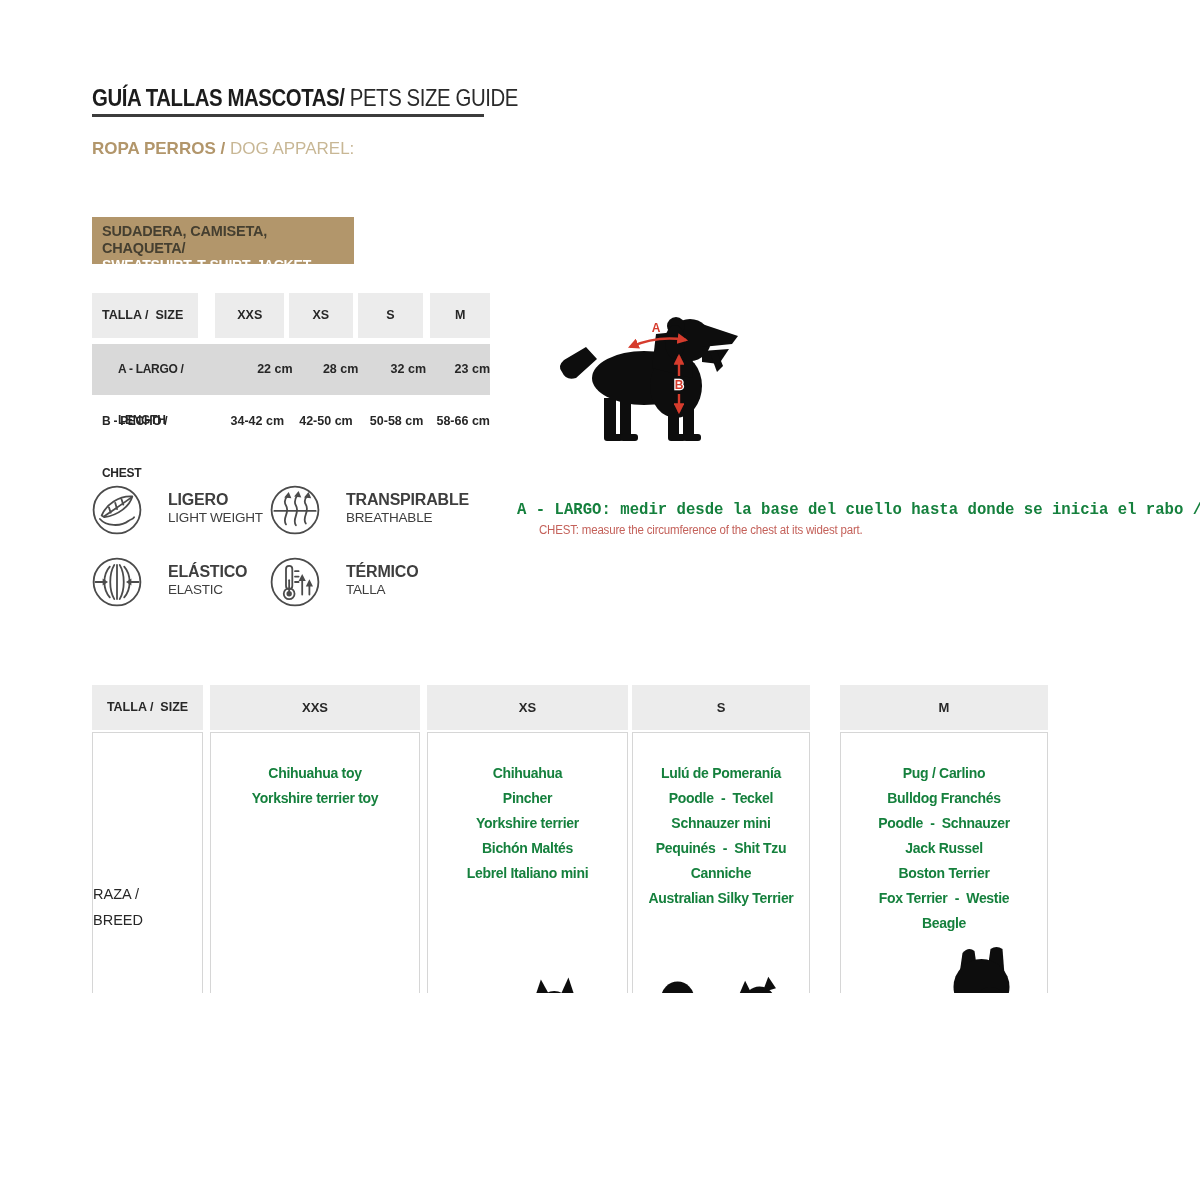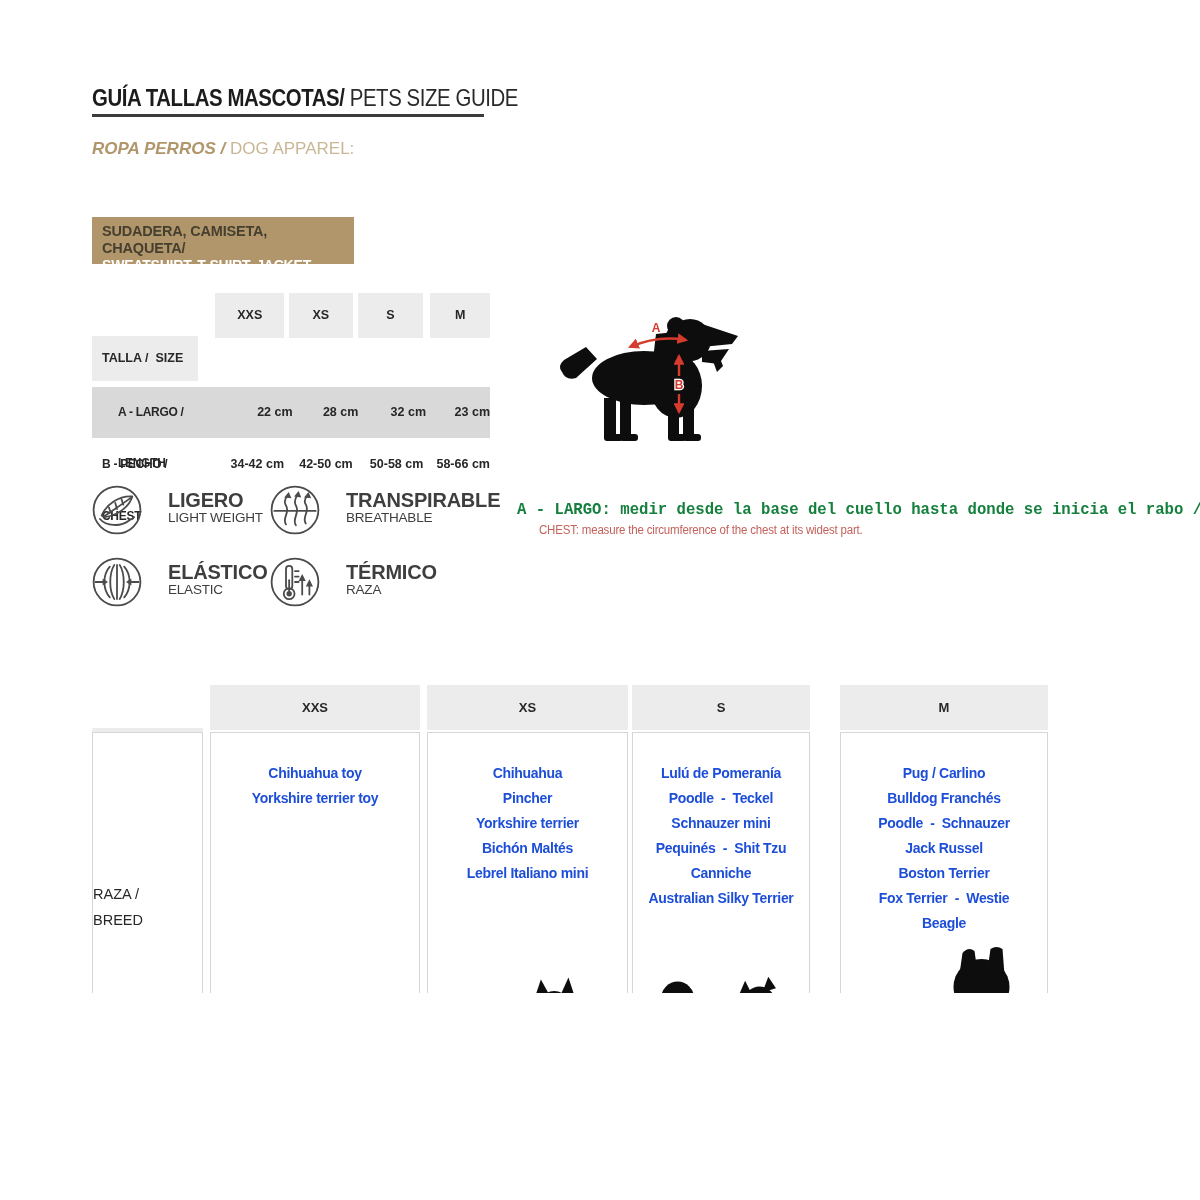--- a/index.html
+++ b/index.html
@@ -1,28 +1,28 @@
 <!DOCTYPE html>
 <html><head>
 <meta charset="utf-8">
 <style>
   html,body{margin:0;padding:0;background:#fff;}
   .page{position:relative;width:1200px;height:993px;background:#ffffff;overflow:hidden;
         font-family:"Liberation Sans", sans-serif;color:#272727;}
   .cx{display:inline-block;transform:scaleX(0.85);transform-origin:left center;white-space:nowrap;}
   .cx92{display:inline-block;transform:scaleX(0.92);transform-origin:left center;white-space:nowrap;}
-  .pre{white-space:pre-wrap;margin-top:43px;}
+  .pre{white-space:pre-wrap;}
 
   
   .title{position:absolute;left:92px;top:84px;font-size:24px;letter-spacing:-0.5px;color:#1c1c1c;}
   .title b{font-weight:bold;}
   .title .lt{font-weight:normal;color:#2a2a2a;}
   .rule{position:absolute;left:92px;top:114px;width:392px;height:3px;background:#3c3c3c;}
   .subtitle{position:absolute;left:92px;top:139px;font-size:17px;}
-  .subtitle b{color:#b2966b;font-weight:bold;font-style:italic;}
+  .subtitle b{color:#b2966b;font-weight:bold;}
   .subtitle .lt{color:#c8b795;font-weight:normal;}
 
   
   .banner{position:absolute;left:92px;top:217px;width:262px;height:47px;background:#b2966b;
           box-sizing:border-box;padding:6px 10px 0 10px;line-height:17px;}
   .banner .l1{font-size:14.5px;font-weight:bold;color:#453f30;letter-spacing:-0.2px;}
   .banner .l2{font-size:14px;font-weight:bold;color:#ffffff;letter-spacing:-0.2px;}
 
   
   .stable{position:absolute;left:92px;top:293px;width:398px;font-size:12.5px;}
@@ -45,42 +45,42 @@
 
   
   .diagram{position:absolute;left:552px;top:306px;width:205px;height:140px;}
 
   
   .feature{position:absolute;display:flex;}
   .f1{left:90px;top:483px;}  .f2{left:268px;top:483px;}
   .f3{left:90px;top:555px;}  .f4{left:268px;top:555px;}
   .f-icon{width:54px;height:54px;}
   .f-text{margin-left:24px;padding-top:8px;line-height:18px;color:#3e3e3e;}
-  .f-es{font-size:20px;font-weight:bold;letter-spacing:-0.2px;}
+  .f-es{font-size:16px;font-weight:bold;letter-spacing:-0.2px;}
   .f-en{font-size:13.5px;letter-spacing:-0.2px;}
   .ic{stroke:#4b4b4b;fill:none;stroke-width:2;stroke-linecap:round;stroke-linejoin:round;}
   .icf{fill:#4b4b4b;stroke:none;}
 
   
   .notes{position:absolute;left:517px;top:500px;}
   .note-es{font-size:17px;font-weight:bold;color:#15803d;line-height:20px;font-family:Liberation Mono, monospace;}
   .note-en{font-size:12.5px;color:#c4615a;line-height:20px;margin-left:22px;letter-spacing:-0.2px;}
 
   
   .bt-head{position:absolute;top:685px;height:45px;line-height:45px;background:#ececec;
            font-weight:bold;font-size:13px;text-align:center;}
   .bt-body{position:absolute;top:732px;height:396px;background:#ffffff;border:1px solid #d6d6d6;
            box-sizing:border-box;}
   .h-lab{left:92px;width:111px;}  .b-lab{left:92px;width:111px;}
   .h-xxs{left:210px;width:210px;} .b-xxs{left:210px;width:210px;}
   .h-xs{left:427px;width:201px;}  .b-xs{left:427px;width:201px;}
   .h-s{left:632px;width:178px;}   .b-s{left:632px;width:178px;}
   .h-m{left:840px;width:208px;}   .b-m{left:840px;width:208px;}
   .breeds{padding-top:28px;text-align:center;font-size:14px;font-weight:bold;line-height:25px;
-          color:#1d4ed8;letter-spacing:-0.3px;white-space:pre-wrap;}
+          color:#15803d;letter-spacing:-0.3px;white-space:pre-wrap;}
   .raza{padding-top:148px;text-align:left;font-size:14.5px;font-weight:normal;line-height:26px;
         white-space:pre-line;}
   .dog{position:absolute;left:50%;transform:translateX(-50%);bottom:48px;}
   .dog-m{bottom:40px;}
   .sil{fill:#0d0d0d;}
 </style>
 </head>
 <body>
 
 <div class="page">
@@ -219,21 +219,21 @@
       <circle class="icf" cx="23.5" cy="43" r="3"></circle>
       <line class="ic" stroke-width="2.5" x1="23.5" y1="28" x2="23.5" y2="41"></line>
       <path class="ic" stroke-width="1.4" d="M30,18 h4 M30,24 h4 M30,30 h4"></path>
       <line class="ic" x1="38" y1="44" x2="38" y2="28"></line>
       <polygon class="icf" points="34,29 38,21 42,29"></polygon>
       <line class="ic" x1="46" y1="44" x2="46" y2="34"></line>
       <polygon class="icf" points="42,35 46,27 50,35"></polygon>
     </svg>
     <div class="f-text">
       <div class="f-es">TÉRMICO</div>
-      <div class="f-en">RAZA</div>
+      <div class="f-en">TALLA</div>
     </div>
   </div>
 
   <div class="notes">
     <div class="note-es"><span class="cx92">A - LARGO: medir desde la base del cuello hasta donde se inicia el rabo /</span></div>
     <div class="note-en"><span class="cx92">CHEST: measure the circumference of the chest at its widest part.</span></div>
   </div>
 
   <div class="bt-head h-lab pre" style="font-size:12.5px;">TALLA /  SIZE</div>
   <div class="bt-head h-xxs">XXS</div>

